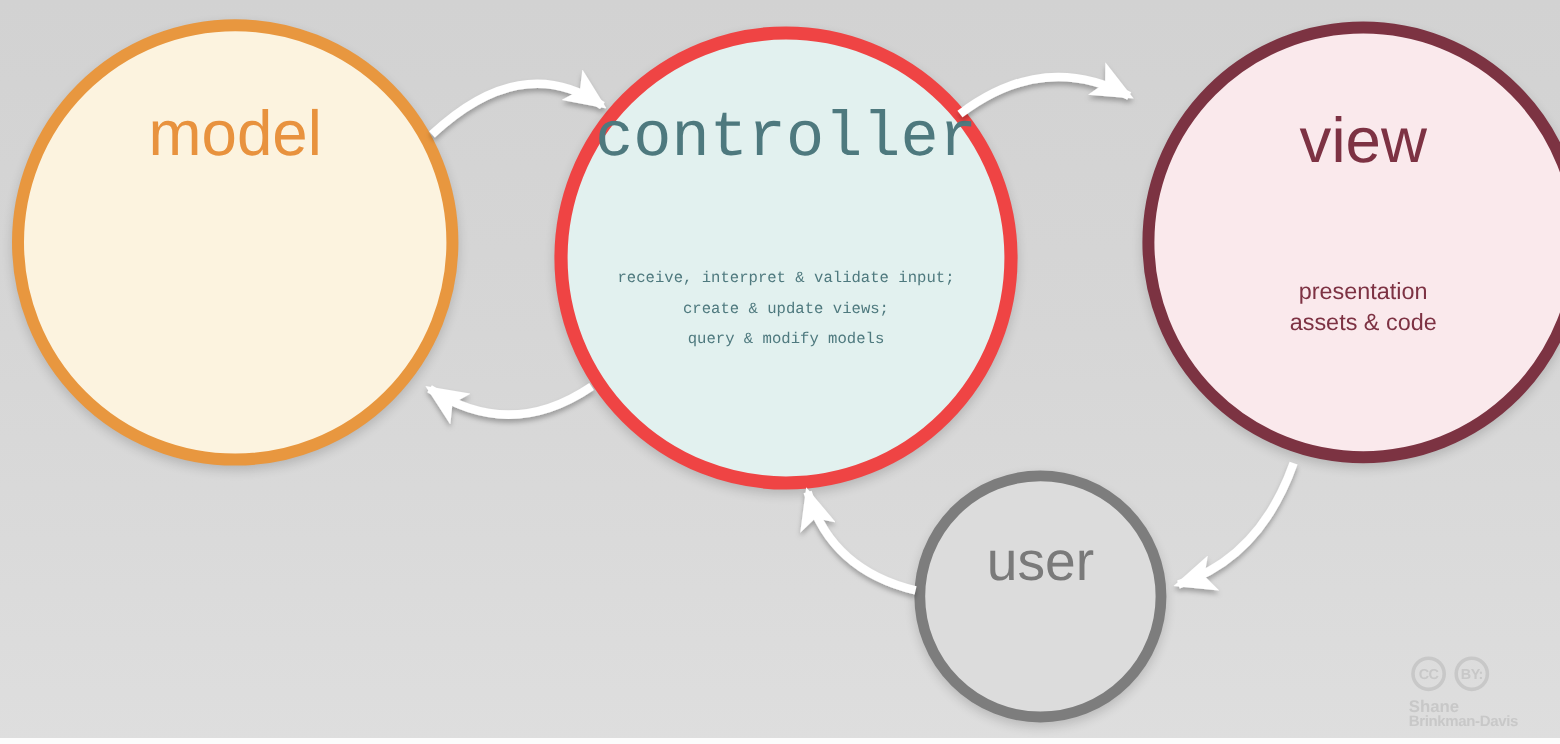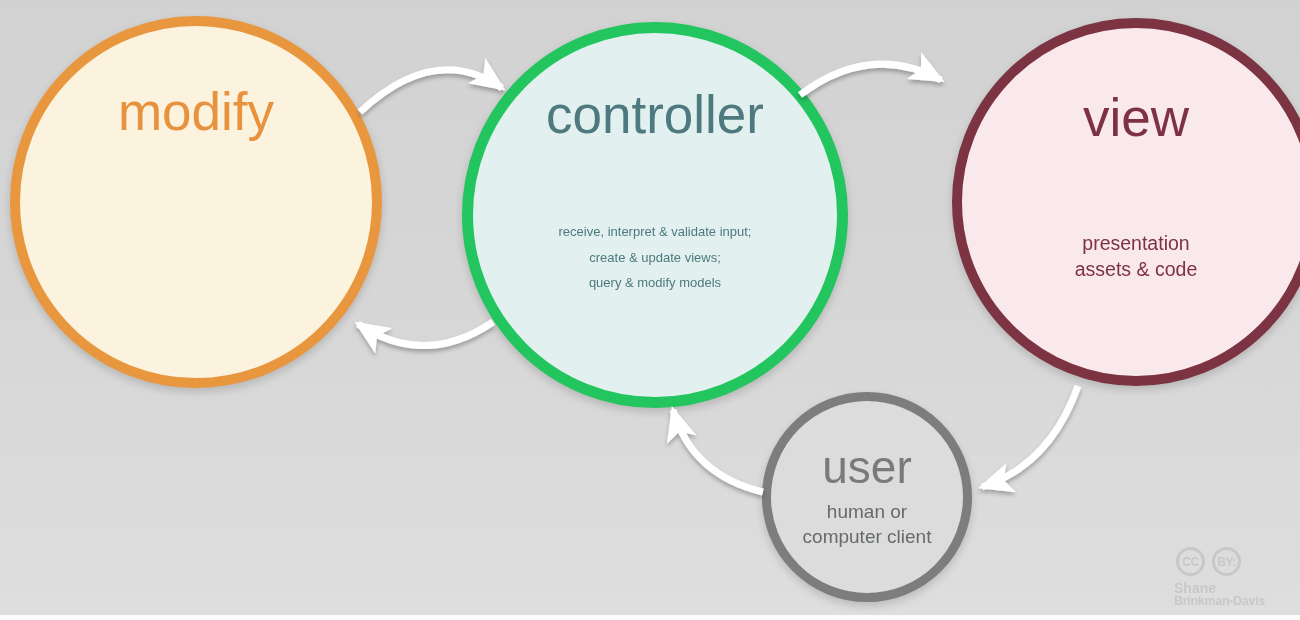--- a/index.html
+++ b/index.html
@@ -22,21 +22,21 @@
   .node .title{position:absolute;left:0;width:100%;font-weight:400;}
   .node .desc{position:absolute;left:0;width:100%;white-space:pre-line;}
   .node-model{
     left:10px;top:16px;width:372px;height:372px;
     background:#fcf3df;border:10px solid #e8973f;color:#e8923e;
   }
   .node-model .title{top:56px;font-size:53px;line-height:60px;}
   .node-model .desc{top:192px;font-size:19.5px;line-height:26px;}
   .node-controller{
     left:462px;top:22px;width:386px;height:386px;
-    background:#e2f1ef;border:11px solid #22c55e;color:#4e797e;
+    background:#e2f1ef;border:11px solid #ef4444;color:#4e797e;font-family:Liberation Mono, monospace;
   }
   .node-controller .title{top:52px;font-size:53px;line-height:60px;}
   .node-controller .desc{top:186px;font-size:13px;line-height:25.5px;}
   .node-view{
     left:952px;top:18px;width:368px;height:368px;
     background:#fae9ec;border:10px solid #7c3342;color:#7d3243;
   }
   .node-view .title{top:60px;font-size:53px;line-height:60px;}
   .node-view .desc{top:202px;font-size:19.5px;line-height:26px;}
   .node-user{
@@ -77,40 +77,38 @@
   <g fill="none" stroke="#ffffff" stroke-width="7" filter="url(#arrowShadow)">
     <path d="M 360 112 Q 435 42 502 88" marker-end="url(#head)"></path>
     <path d="M 800 95 Q 870 42 941 80" marker-end="url(#head)"></path>
     <path d="M 493 322 Q 425 368 358 324" marker-end="url(#head)"></path>
     <path d="M 1078 386 Q 1050 465 982 487" marker-end="url(#head)"></path>
     <path d="M 763 492 Q 692 475 673 410" marker-end="url(#head)"></path>
   </g>
 </svg>
 
 <div class="node node-model">
-  <div class="title">modify</div>
+  <div class="title">model</div>
 </div>
 
 <div class="node node-controller">
   <div class="title">controller</div>
   <div class="desc">receive, interpret &amp; validate input;
 create &amp; update views;
 query &amp; modify models</div>
 </div>
 
 <div class="node node-view">
   <div class="title">view</div>
   <div class="desc">presentation
 assets &amp; code</div>
 </div>
 
 <div class="node node-user">
   <div class="title">user</div>
-  <div class="desc">human or
-computer client</div>
 </div>
 
 <div class="attribution">
   <div class="cc-badges">
     <div class="cc-badge">CC</div>
     <div class="cc-badge">BY:</div>
   </div>
   <div class="attrib-name">
     <div class="attrib-line1">Shane</div>
     <div class="attrib-line2">Brinkman-Davis</div>

